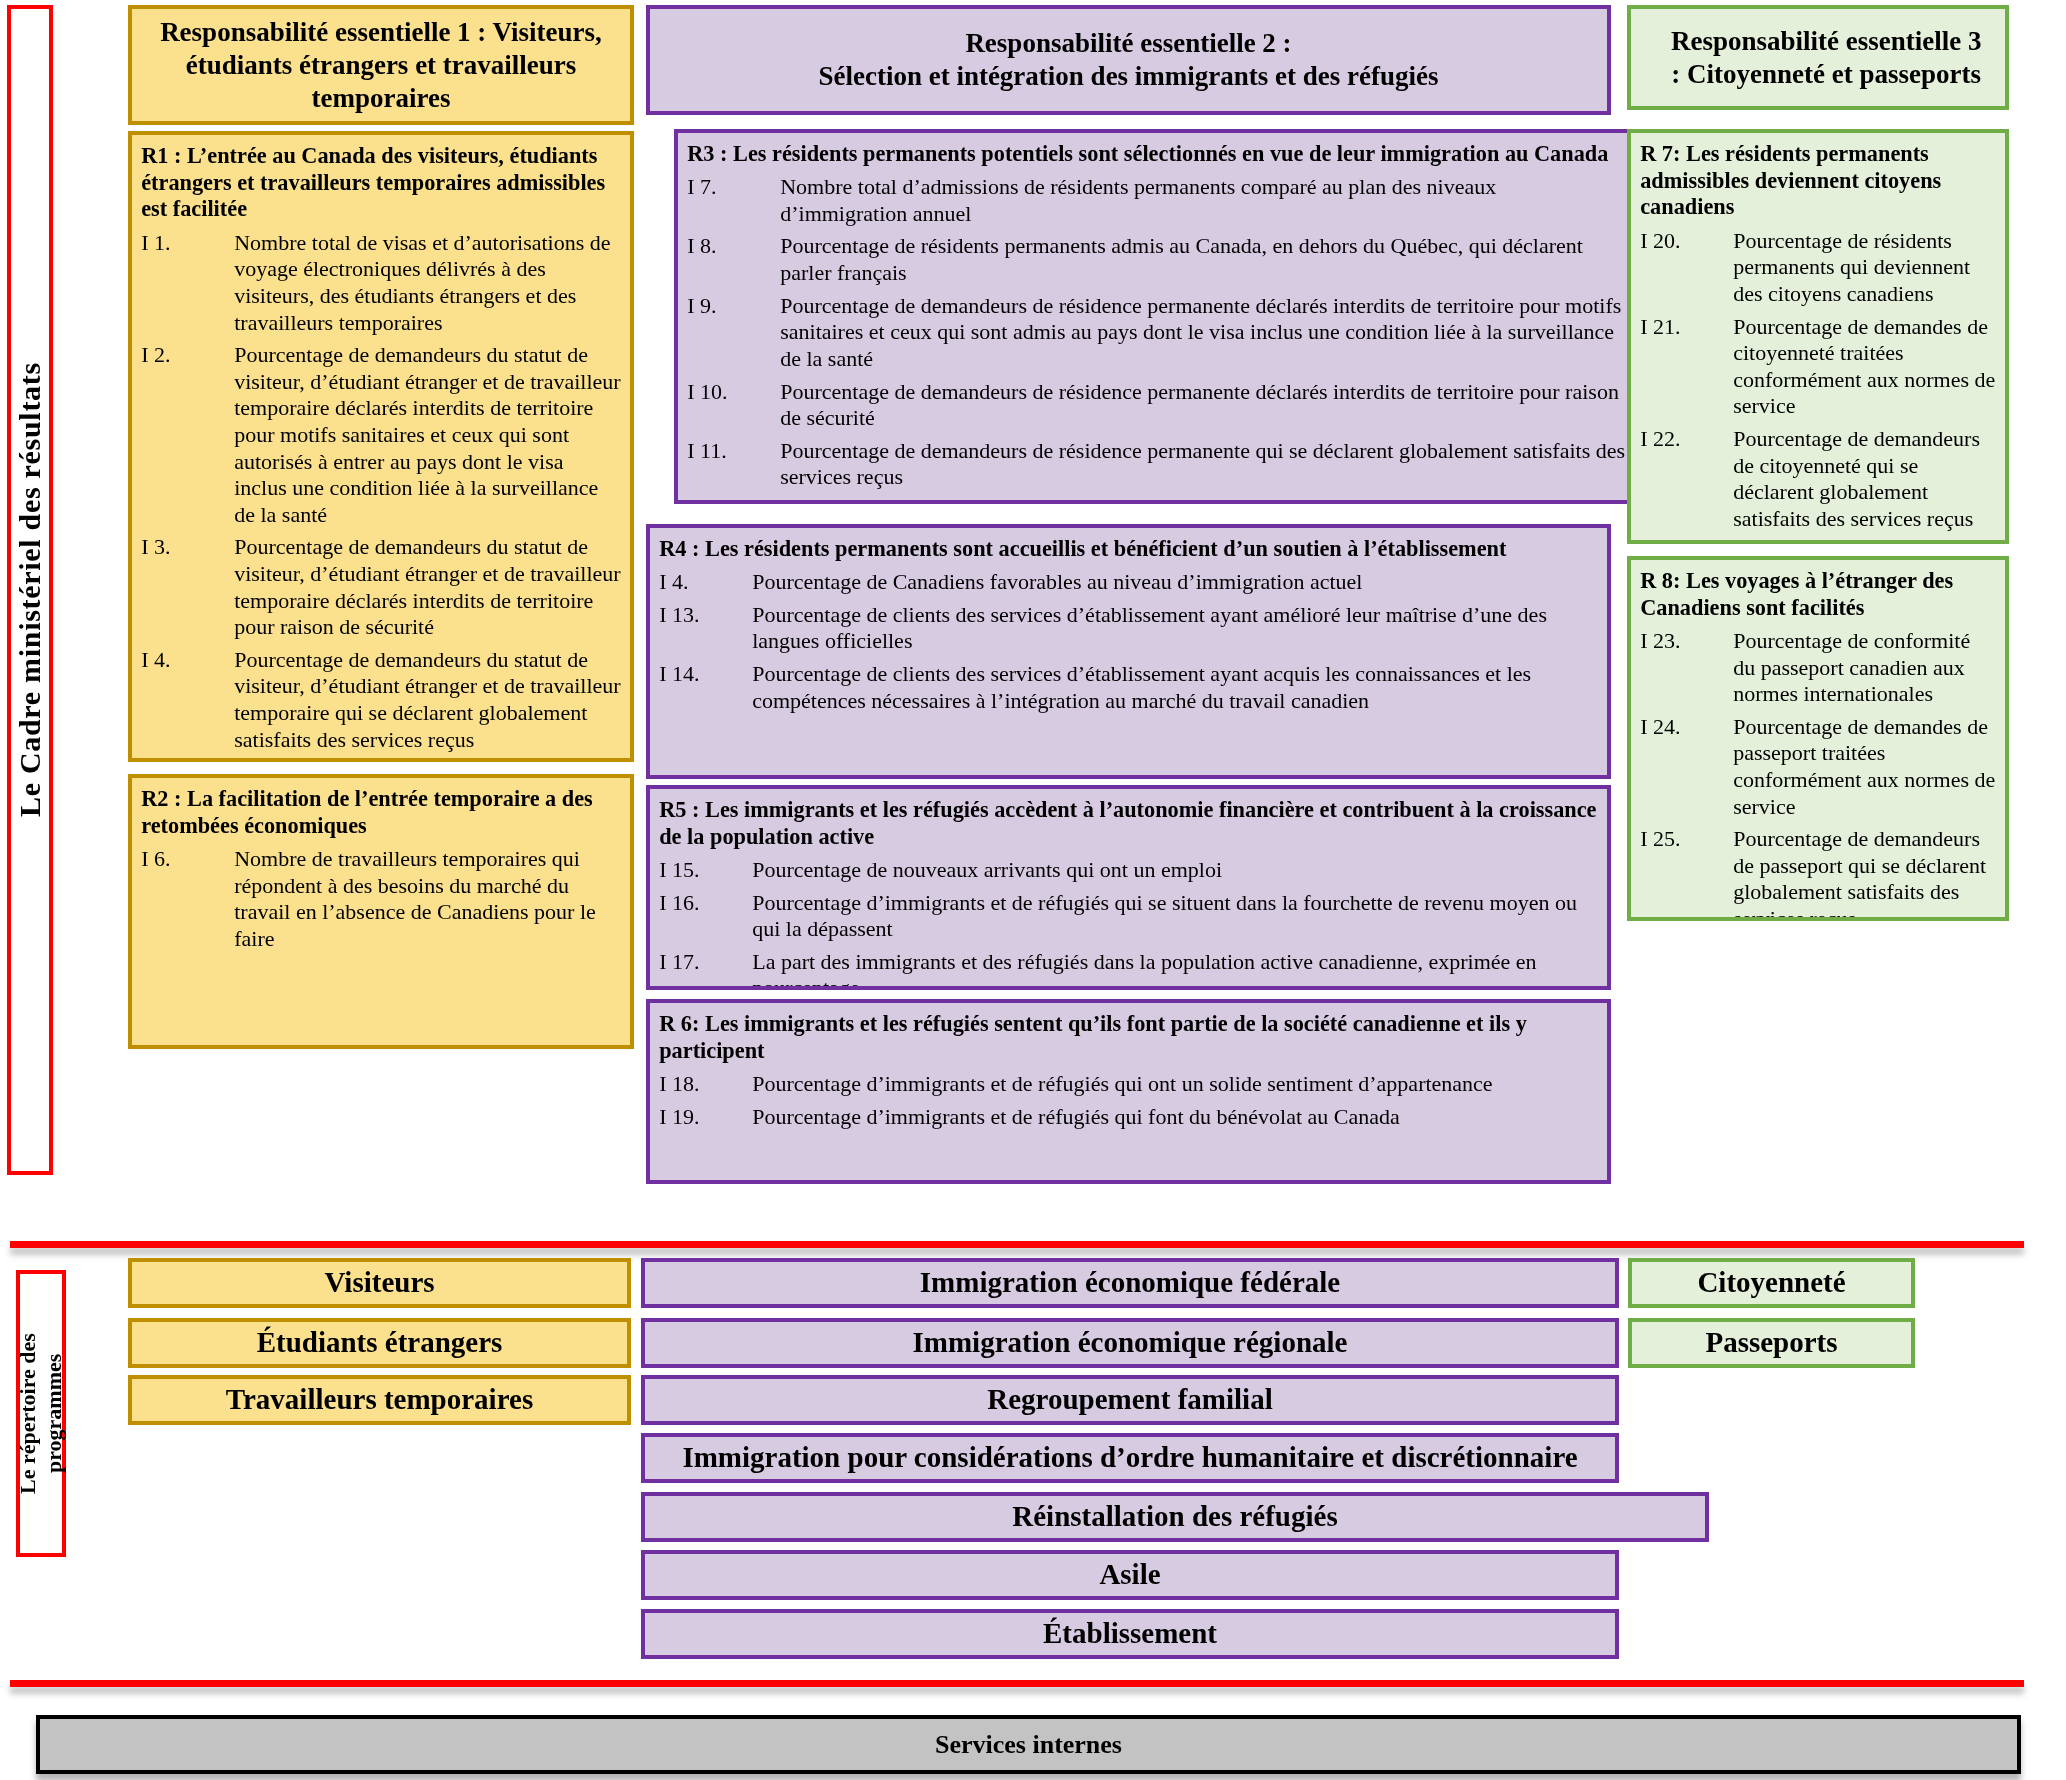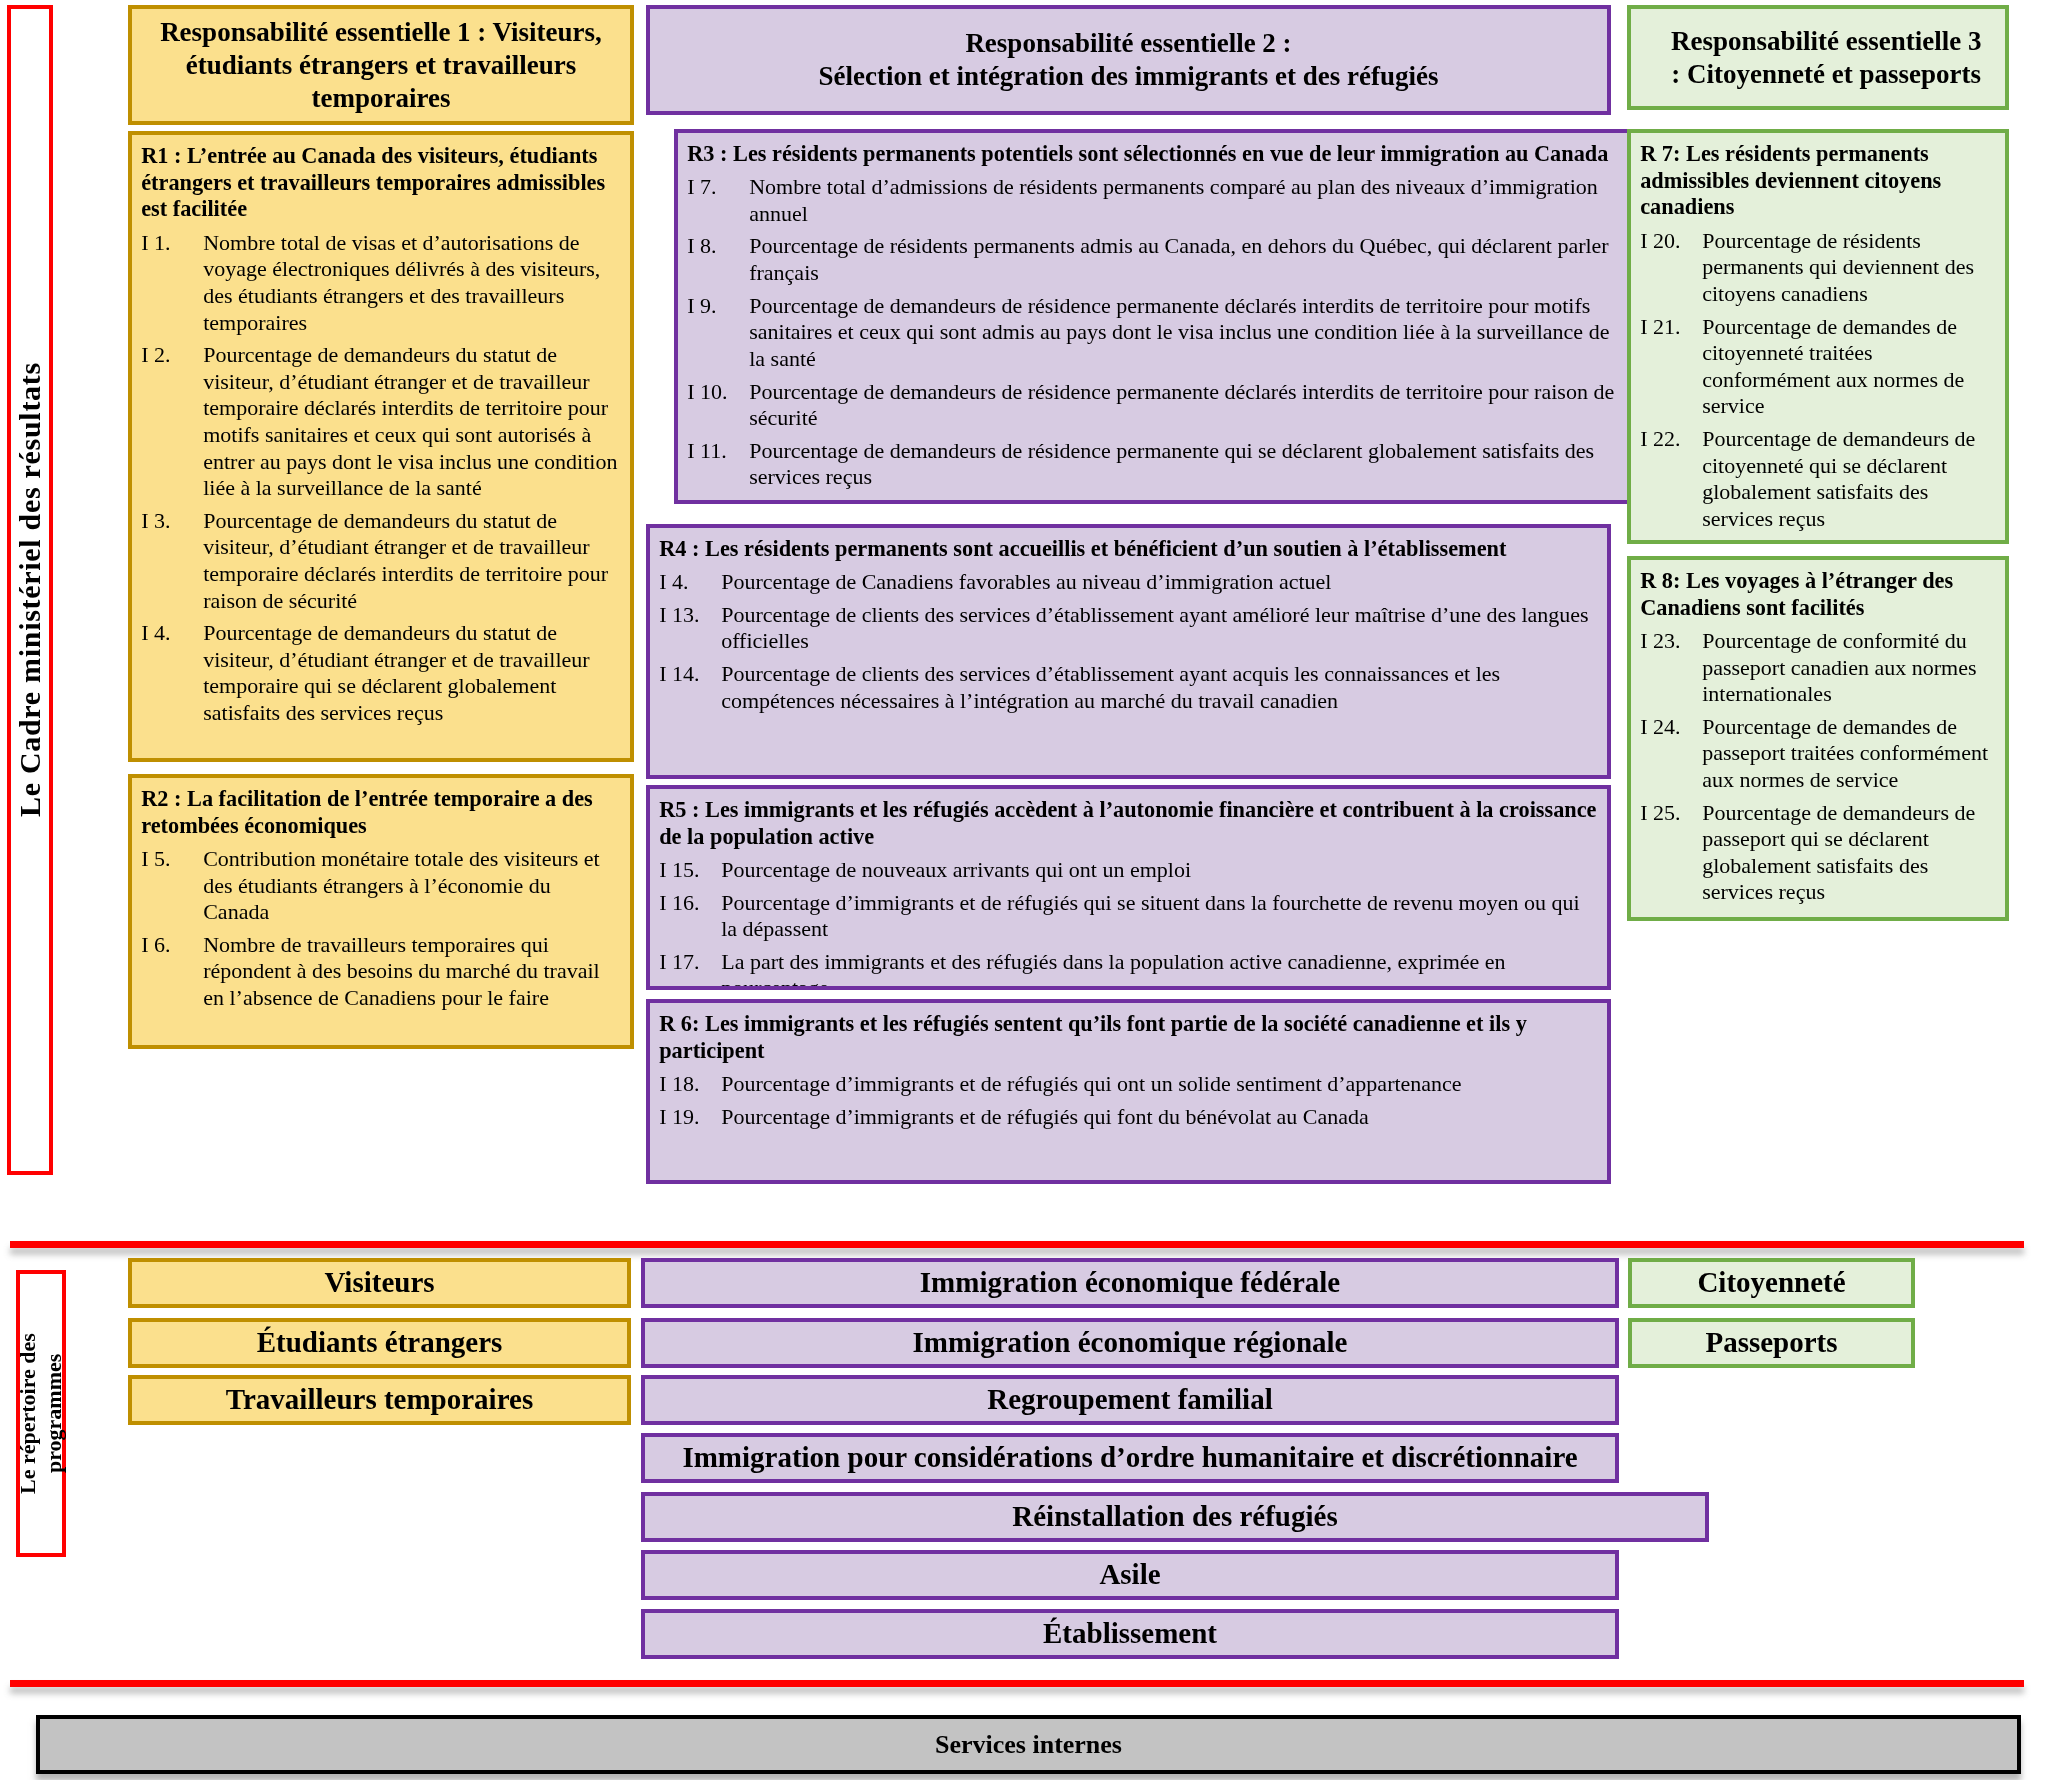--- a/index.html
+++ b/index.html
@@ -22,21 +22,21 @@
   
   .hdr {
     display: flex; align-items: center; justify-content: center;
     text-align: center; font-weight: bold; font-size: 27px; line-height: 1.22;
     white-space: pre-line; padding: 4px 6.6px;
   }
 
   
   .result { padding: 6.6px 9.2px; overflow: hidden; }
   .rtitle { font-weight: bold; font-size: 22.3px; line-height: 1.2; margin: 1.3px 0 6.6px 0; }
-  .ind    { display: flex; margin: 0 0 6px 0; font-size: 22px; line-height: 1.21; }
+  .ind    { display: flex; margin: 0 0 6px 0; font-size: 22px; line-height: 1.21; gap: 31px; }
   .ind .lbl { flex: 0 0 62px; }
   .ind .txt { flex: 1 1 auto; }
 
   
   .prog {
     display: flex; align-items: center; justify-content: center;
     text-align: center; font-weight: bold; font-size: 29px; line-height: 1.1;
     border-width: 4.6px;
   }
 
@@ -86,24 +86,20 @@
     <span class="txt">Pourcentage de demandeurs du statut de visiteur, d’étudiant étranger et de travailleur temporaire déclarés interdits de territoire pour raison de sécurité</span>
   </div>
   <div class="ind">
     <span class="lbl">I 4.</span>
     <span class="txt">Pourcentage de demandeurs du statut de visiteur, d’étudiant étranger et de travailleur temporaire qui se déclarent globalement satisfaits des services reçus</span>
   </div>
 </div>
 
 <div class="abs ylw result" style="left:128px; top:774px; width:506px; height:275px;">
   <div class="rtitle">R2 : La facilitation de l’entrée temporaire a des retombées économiques</div>
-  <div class="ind">
-    <span class="lbl">I 5.</span>
-    <span class="txt">Contribution monétaire totale des visiteurs et des étudiants étrangers à l’économie du Canada</span>
-  </div>
   <div class="ind">
     <span class="lbl">I 6.</span>
     <span class="txt">Nombre de travailleurs temporaires qui répondent à des besoins du marché du travail en l’absence de Canadiens pour le faire</span>
   </div>
 </div>
 
 <div class="abs pur hdr" style="left:646px; top:5.3px; width:965px; height:110px;">Responsabilité essentielle 2 :
 Sélection et intégration des immigrants et des réfugiés</div>
 
 <div class="abs pur result" style="left:646px; top:129px; width:965px; height:375px;margin-left:28px;">

